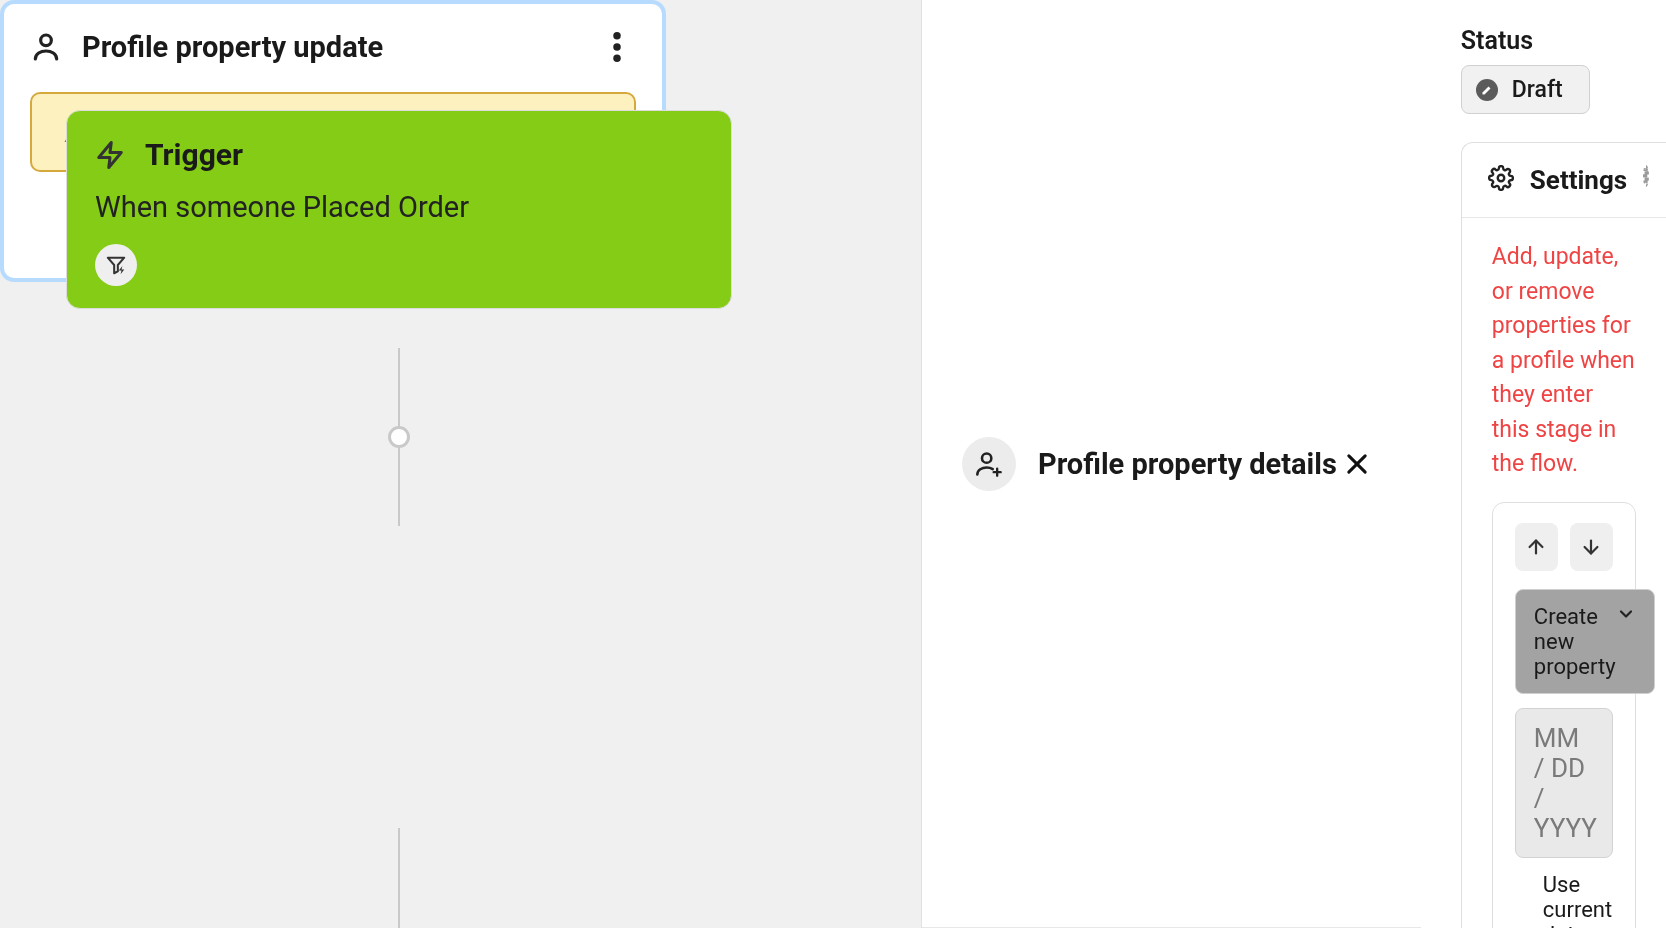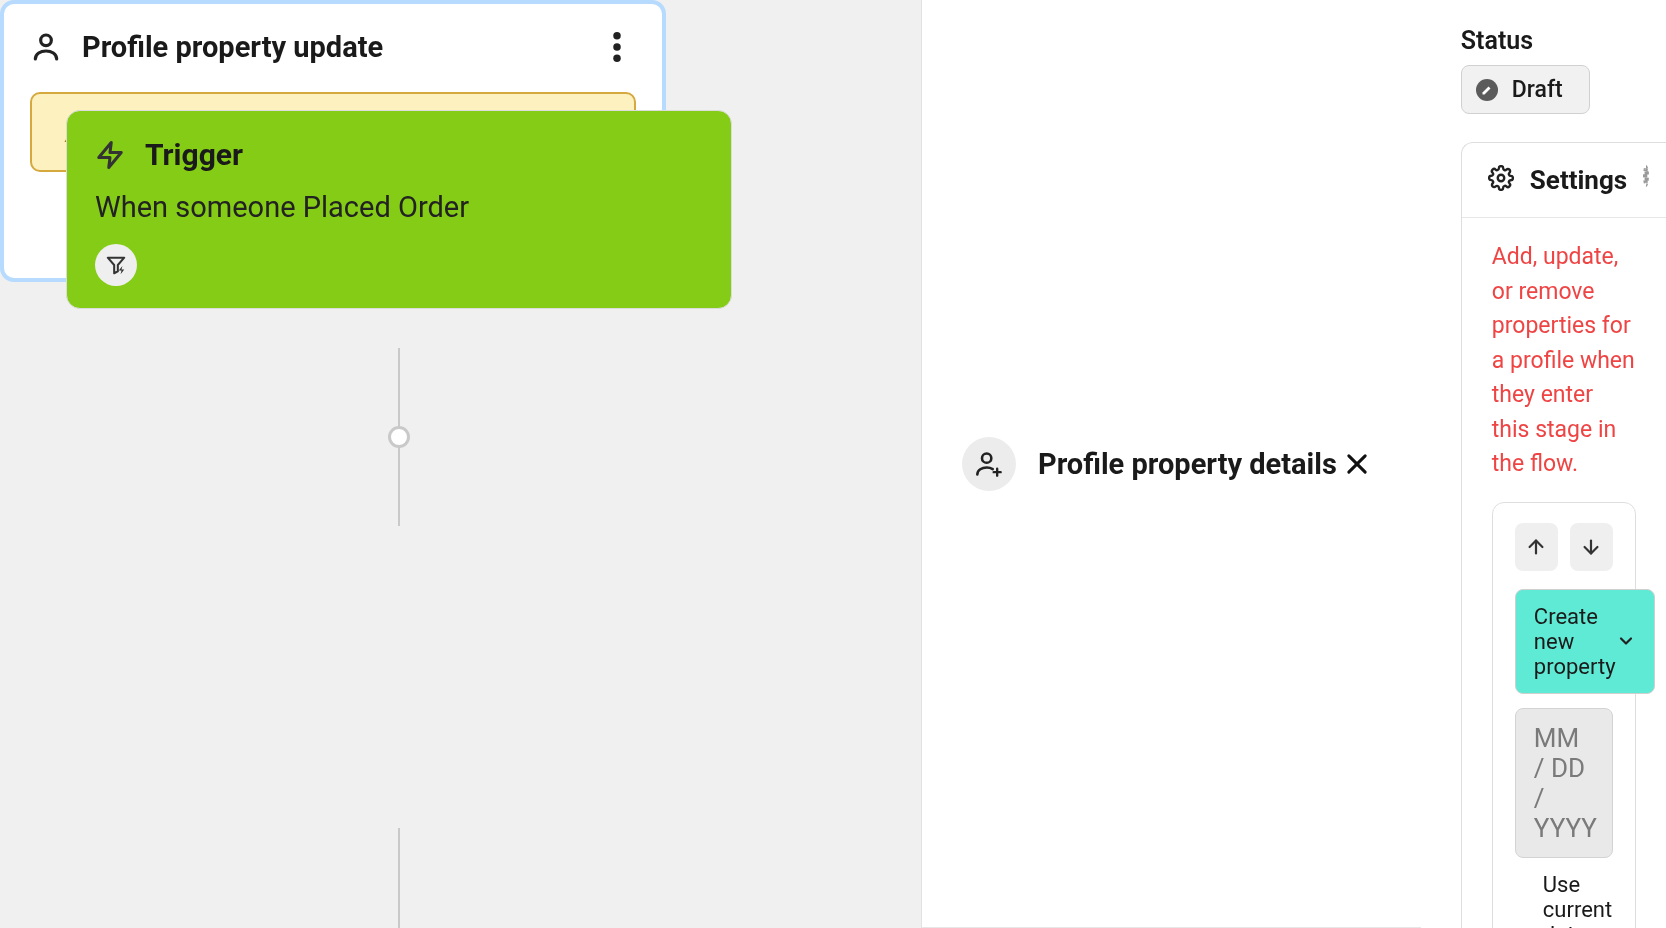--- a/index.html
+++ b/index.html
@@ -199,23 +199,23 @@
     }
 
     .select-row { display:flex; gap:14px; margin-bottom:14px;}
     .fake-select, .fake-input {
       flex:1;
       border:1px solid #cfcfcf;
       border-radius:8px;
       padding: 14px 18px;
       font-size: 22px;
       display:flex;
-      align-items:center;
+      align-items:flex-start;
       justify-content:space-between;
-      background:#5eead4;
+      background:#a3a3a3;
       cursor:pointer;
     }
     .type-select { flex:0 0 196px;}
     .name-input { flex:1;}
     .disabled-input {
       background:#e9e9e9;
       color:#7a7a7a;
       border:1px solid #d3d3d3;
       border-radius:8px;
       padding: 14px 18px;

